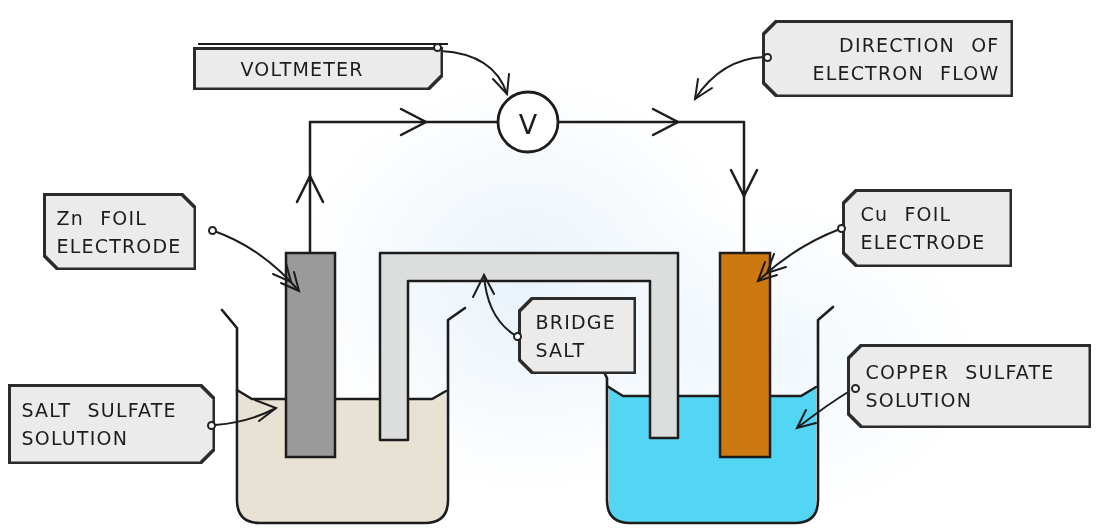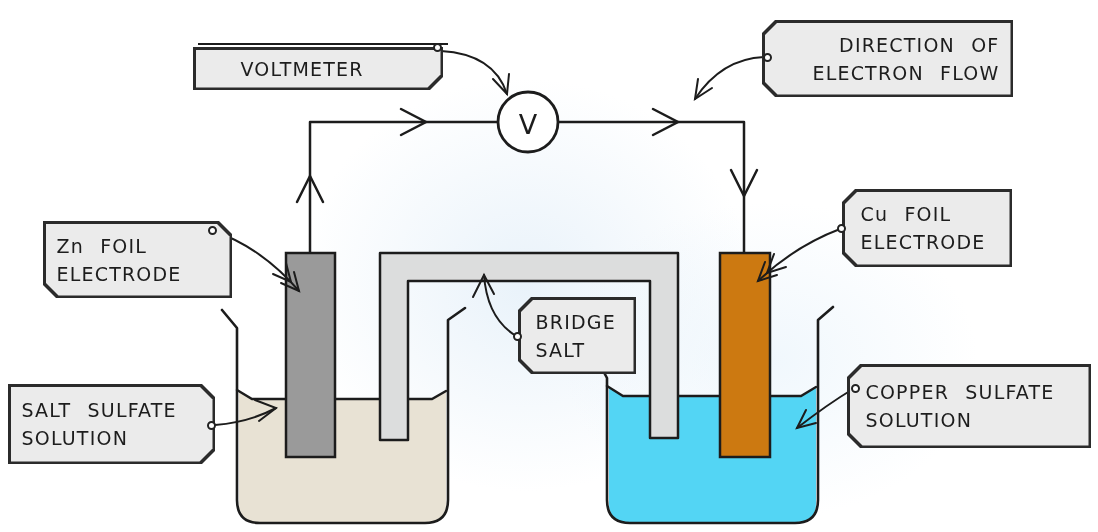--- a/index.html
+++ b/index.html
@@ -105,21 +105,21 @@
   </div>
 
   <div class="tag cut-tl-bl" style="left:762px; top:20px; width:251px; height:77px;">
     <div class="bg"></div>
     <div class="fg" style="padding-left:18px;align-items:flex-end;">
       <span>DIRECTION OF</span>
       <span>ELECTRON FLOW</span>
     </div>
   </div>
 
-  <div class="tag cut-tr-bl" style="left:43px; top:193px; width:189px; height:77px;margin-top:28px;">
+  <div class="tag cut-tr-bl" style="left:43px; top:193px; width:153px; height:77px;">
     <div class="bg"></div>
     <div class="fg">
       <span>Zn FOIL</span>
       <span>ELECTRODE</span>
     </div>
   </div>
 
   <div class="tag cut-tl-bl" style="left:842px; top:189px; width:170px; height:78px;">
     <div class="bg"></div>
     <div class="fg" style="padding-left:16px;">
@@ -137,21 +137,21 @@
   </div>
 
   <div class="tag cut-tr-br" style="left:8px; top:384px; width:207px; height:80px;">
     <div class="bg"></div>
     <div class="fg">
       <span>SALT SULFATE</span>
       <span>SOLUTION</span>
     </div>
   </div>
 
-  <div class="tag cut-tl-bl" style="left:847px; top:364px; width:244px; height:84px;">
+  <div class="tag cut-tl-bl" style="left:847px; top:344px; width:244px; height:84px;">
     <div class="bg"></div>
     <div class="fg" style="padding-left:16px;">
       <span>COPPER SULFATE</span>
       <span>SOLUTION</span>
     </div>
   </div>
 
   <div class="dot" style="left:433px; top:43px;"></div>
   <div class="dot" style="left:763px; top:53px;"></div>
   <div class="dot" style="left:208px; top:226px;"></div>

